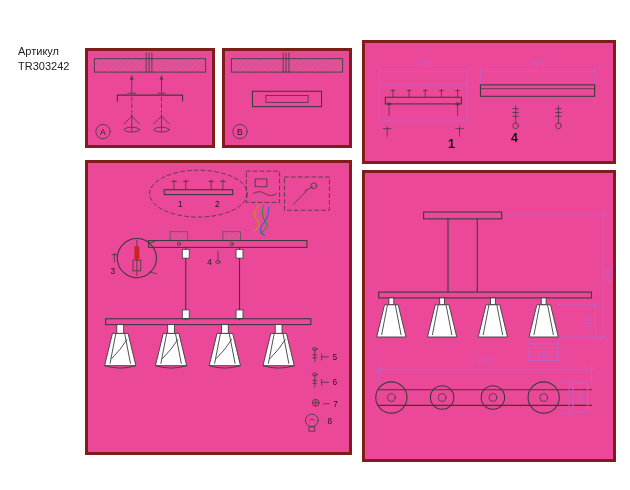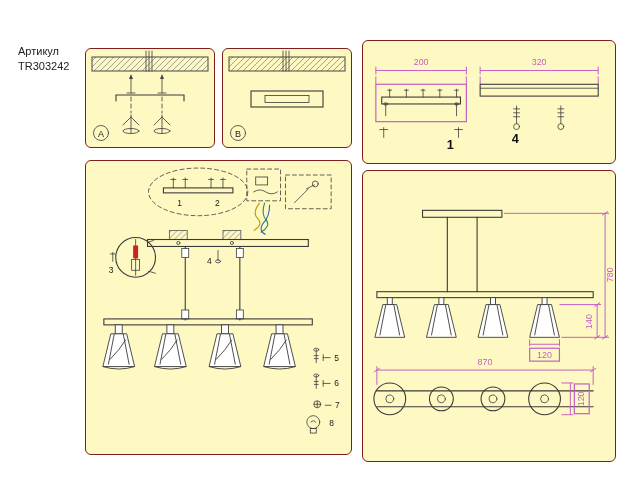--- a/index.html
+++ b/index.html
@@ -4,21 +4,21 @@
 <style>
   * { margin:0; padding:0; box-sizing:border-box; }
   :root {
     --line:#3a3a3a; --dimension:#c45ec4; --red_detail:#cc2222;
     --wire_yellow:#b79b00; --wire_green:#2f8f3f; --wire_blue:#3a5fc0;
   }
   html,body { background:#ffffff; }
   .sheet { position:relative; width:630px; height:490px; background:#fff;
            font-family:"Liberation Sans", sans-serif; overflow:hidden; }
   .article { position:absolute; left:18px; top:44px; font-size:11px; color:#222; line-height:1.35; }
-  .panel { position:absolute; border:1px solid #7f1d1d; border-radius:6px; background:#fef9c3; }
+  .panel { position:absolute; border:3px solid #7f1d1d; border-radius:0; background:#ec4899; }
   .panel svg { position:absolute; inset:0; width:100%; height:100%; }
   #panel-a { left:85px; top:48px; width:130px; height:100px; }
   #panel-b { left:222px; top:48px; width:130px; height:100px; }
   #panel-assembly { left:85px; top:160px; width:267px; height:295px; }
   #panel-parts { left:362px; top:40px; width:254px; height:124px; }
   #panel-dims { left:362px; top:170px; width:254px; height:292px; }
   .ln { stroke:var(--line); fill:none; stroke-width:1.1; stroke-linecap:round; }
   .lnthin { stroke-width:0.8; }
   .dash { stroke-dasharray:4 3; }
   .dim { stroke:var(--dimension); stroke-width:1; fill:none; }

